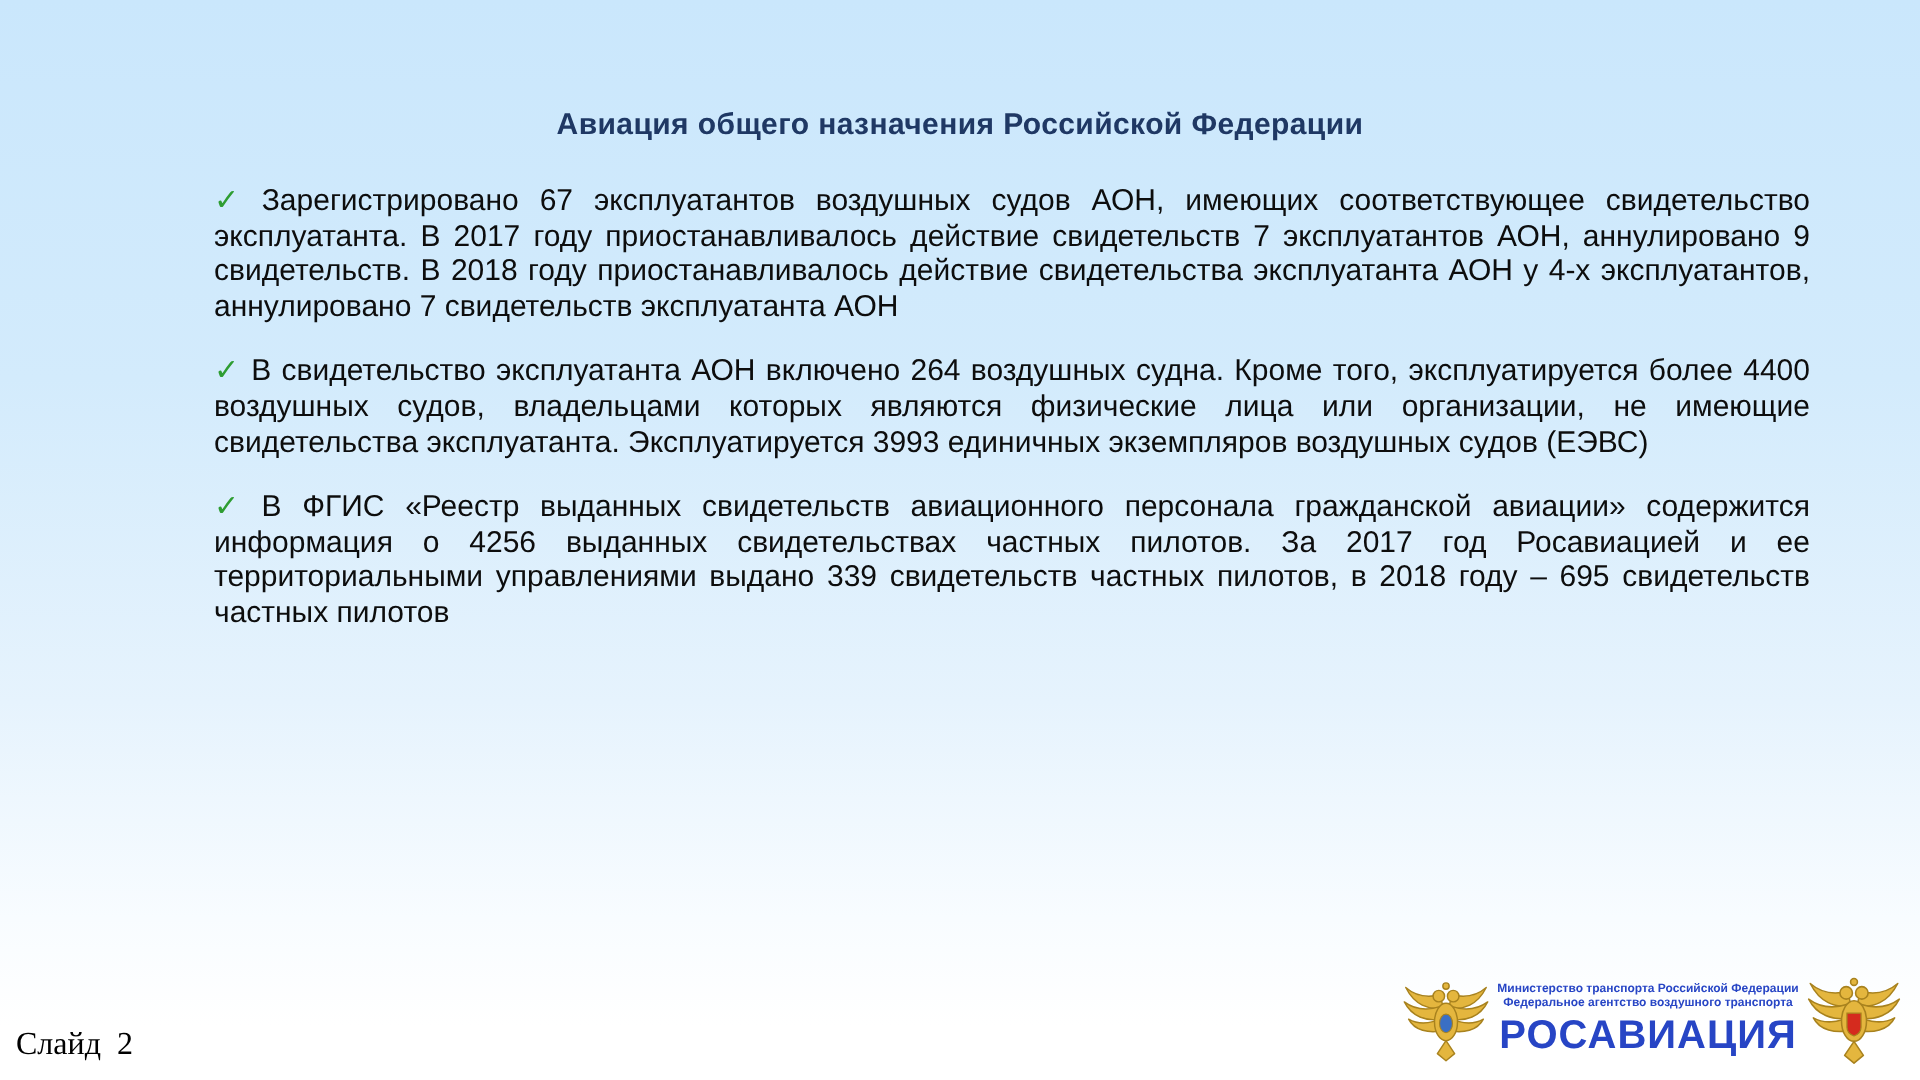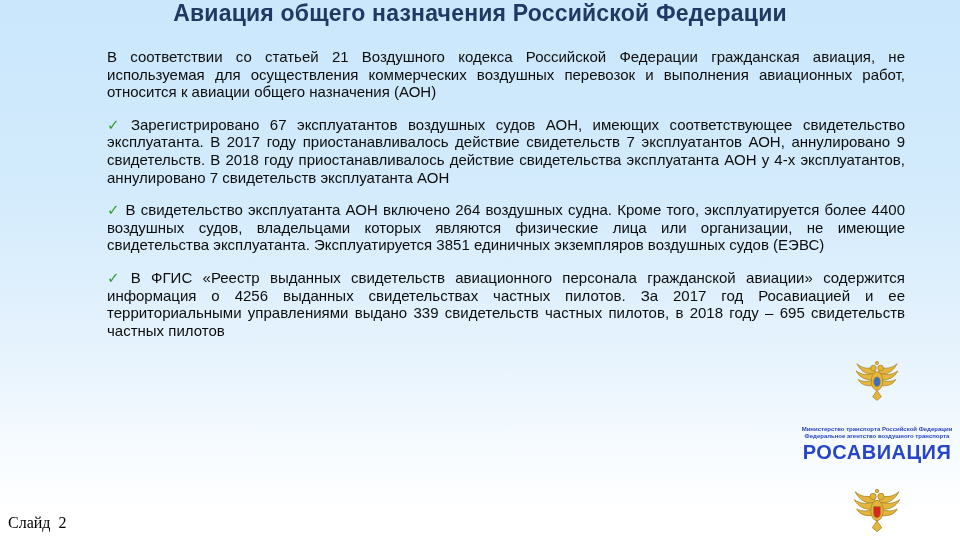--- a/index.html
+++ b/index.html
@@ -4,22 +4,23 @@
 <style>
   html,body{margin:0;padding:0;background:#ffffff;}
   .slide{
     position:relative;
     width:960px;height:540px;
     overflow:hidden;
     background:linear-gradient(180deg,#cae7fc 0%, #d3ebfc 35%, #e6f3fd 65%, #f8fcff 85%, #ffffff 95%);
     font-family:"Liberation Sans","DejaVu Sans",sans-serif;
   }
   .title{
+    padding-top:54px;
     text-align:center;
-    font-size:23px;
+    font-size:15px;
     font-weight:bold;
     color:#1f3864;
     letter-spacing:0.2px;
   }
   .body-text{
     margin:21px 55px 0 107px;
   }
   .para{
     font-size:15px;
     line-height:17.6px;
@@ -39,22 +40,21 @@
     font-family:"Liberation Serif","DejaVu Serif",serif;
     font-size:16px;
     color:#000;
     word-spacing:4px;
   }
   .logo-block{
     position:absolute;
     right:8px;bottom:6px;
     display:flex;
     align-items:center;
-    gap:23px;
-    flex-direction:column;
+    gap:3px;
   }
   .logo-text{
     display:flex;flex-direction:column;align-items:center;
     width:150px;
   }
   .logo-small{
     font-size:6px;
     line-height:7px;
     font-weight:bold;
     color:#2745c5;
@@ -72,23 +72,22 @@
   .eagle{display:block;}
 </style>
 </head>
 <body>
 
 <div class="slide">
 
   <div class="title">Авиация общего назначения Российской Федерации</div>
 
   <div class="body-text">
-    <p class="para"><span>В соответствии со статьей 21 Воздушного кодекса Российской Федерации гражданская авиация, не используемая для осуществления коммерческих воздушных перевозок и выполнения авиационных работ, относится к авиации общего назначения (АОН)</span></p>
     <p class="para"><span class="check">✓</span><span>Зарегистрировано 67 эксплуатантов воздушных судов АОН, имеющих соответствующее свидетельство эксплуатанта. В 2017 году приостанавливалось действие свидетельств 7 эксплуатантов АОН, аннулировано 9 свидетельств. В 2018 году приостанавливалось действие свидетельства эксплуатанта АОН у 4-х эксплуатантов, аннулировано 7 свидетельств эксплуатанта АОН</span></p>
-    <p class="para"><span class="check">✓</span><span>В свидетельство эксплуатанта АОН включено 264 воздушных судна. Кроме того, эксплуатируется более 4400 воздушных судов, владельцами которых являются физические лица или организации, не имеющие свидетельства эксплуатанта. Эксплуатируется 3851 единичных экземпляров воздушных судов (ЕЭВС)</span></p>
+    <p class="para"><span class="check">✓</span><span>В свидетельство эксплуатанта АОН включено 264 воздушных судна. Кроме того, эксплуатируется более 4400 воздушных судов, владельцами которых являются физические лица или организации, не имеющие свидетельства эксплуатанта. Эксплуатируется 3993 единичных экземпляров воздушных судов (ЕЭВС)</span></p>
     <p class="para"><span class="check">✓</span><span>В ФГИС «Реестр выданных свидетельств авиационного персонала гражданской авиации» содержится информация о 4256 выданных свидетельствах частных пилотов. За 2017 год Росавиацией и ее территориальными управлениями выдано 339 свидетельств частных пилотов, в 2018 году – 695 свидетельств частных пилотов</span></p>
   </div>
 
   <div class="footer-label">Слайд 2</div>
 
   <div class="logo-block">
 
     <svg class="eagle" viewBox="0 0 64 60" width="46" height="44" xmlns="http://www.w3.org/2000/svg">
       <g fill="#e4b63e" stroke="#a8821e" stroke-width="1" stroke-linejoin="round">
         <path d="M30 20 C20 22 10 18 4 6 C12 13 20 13 28 11 Z"></path>

